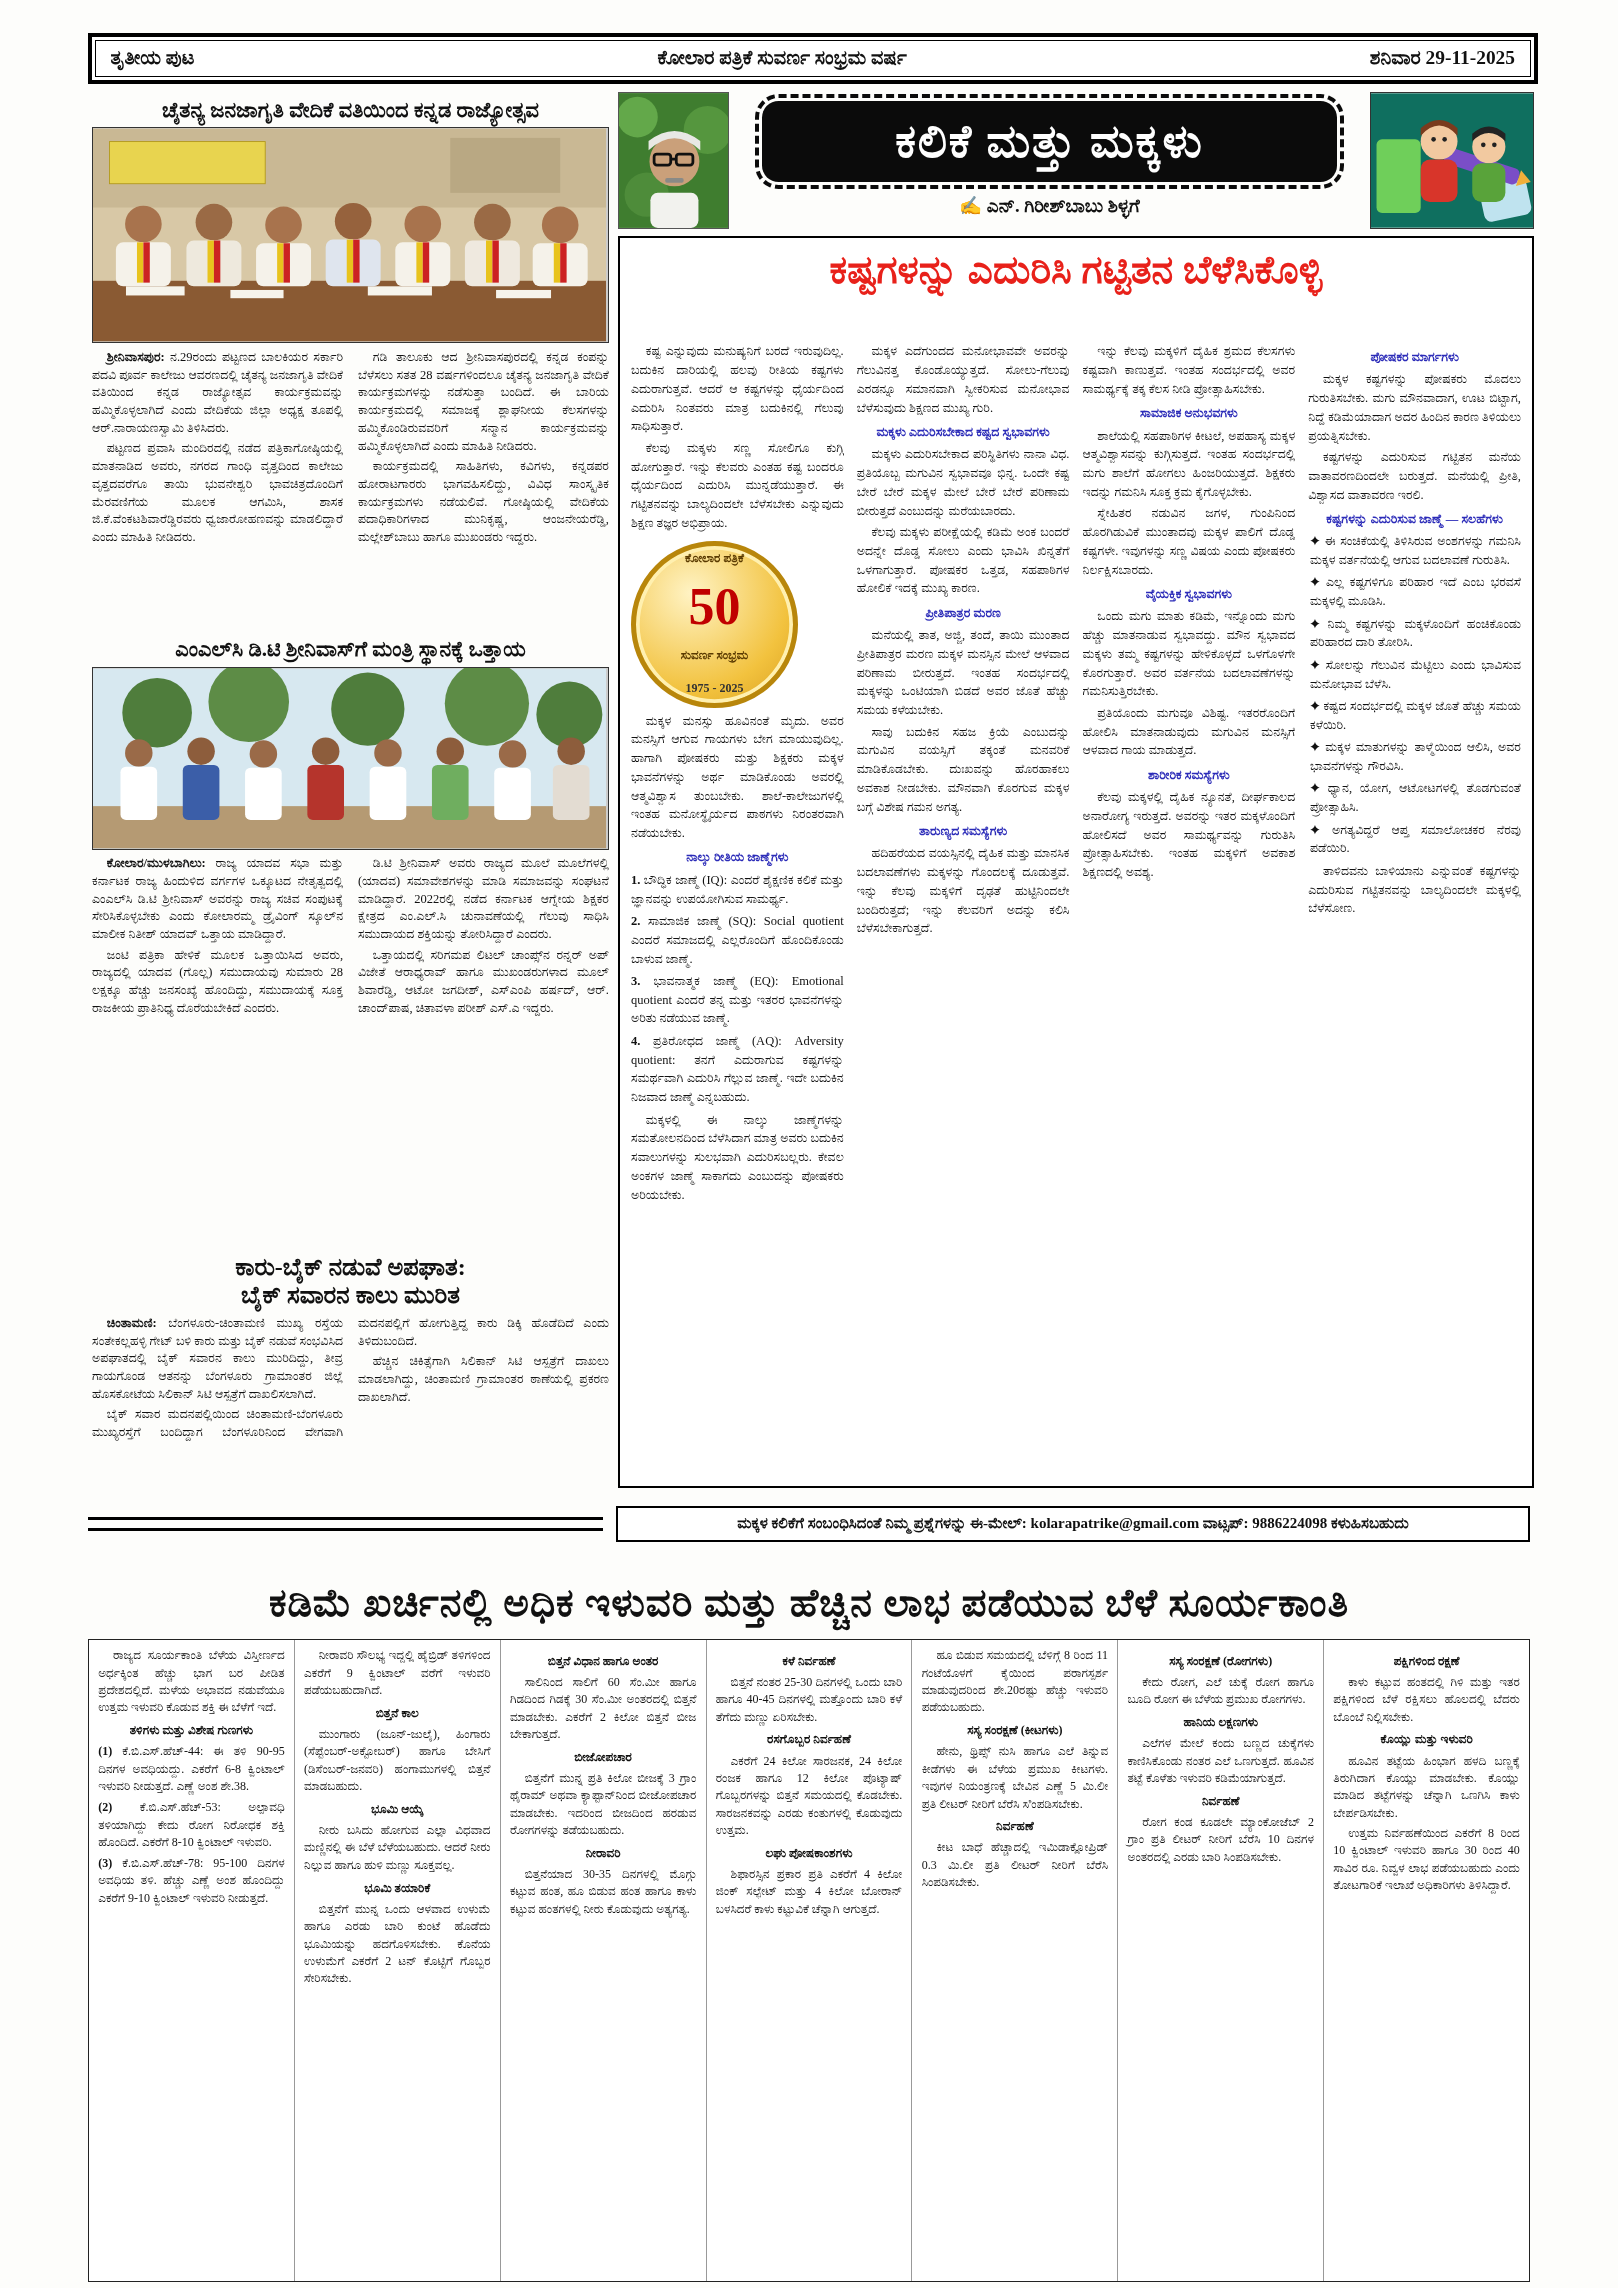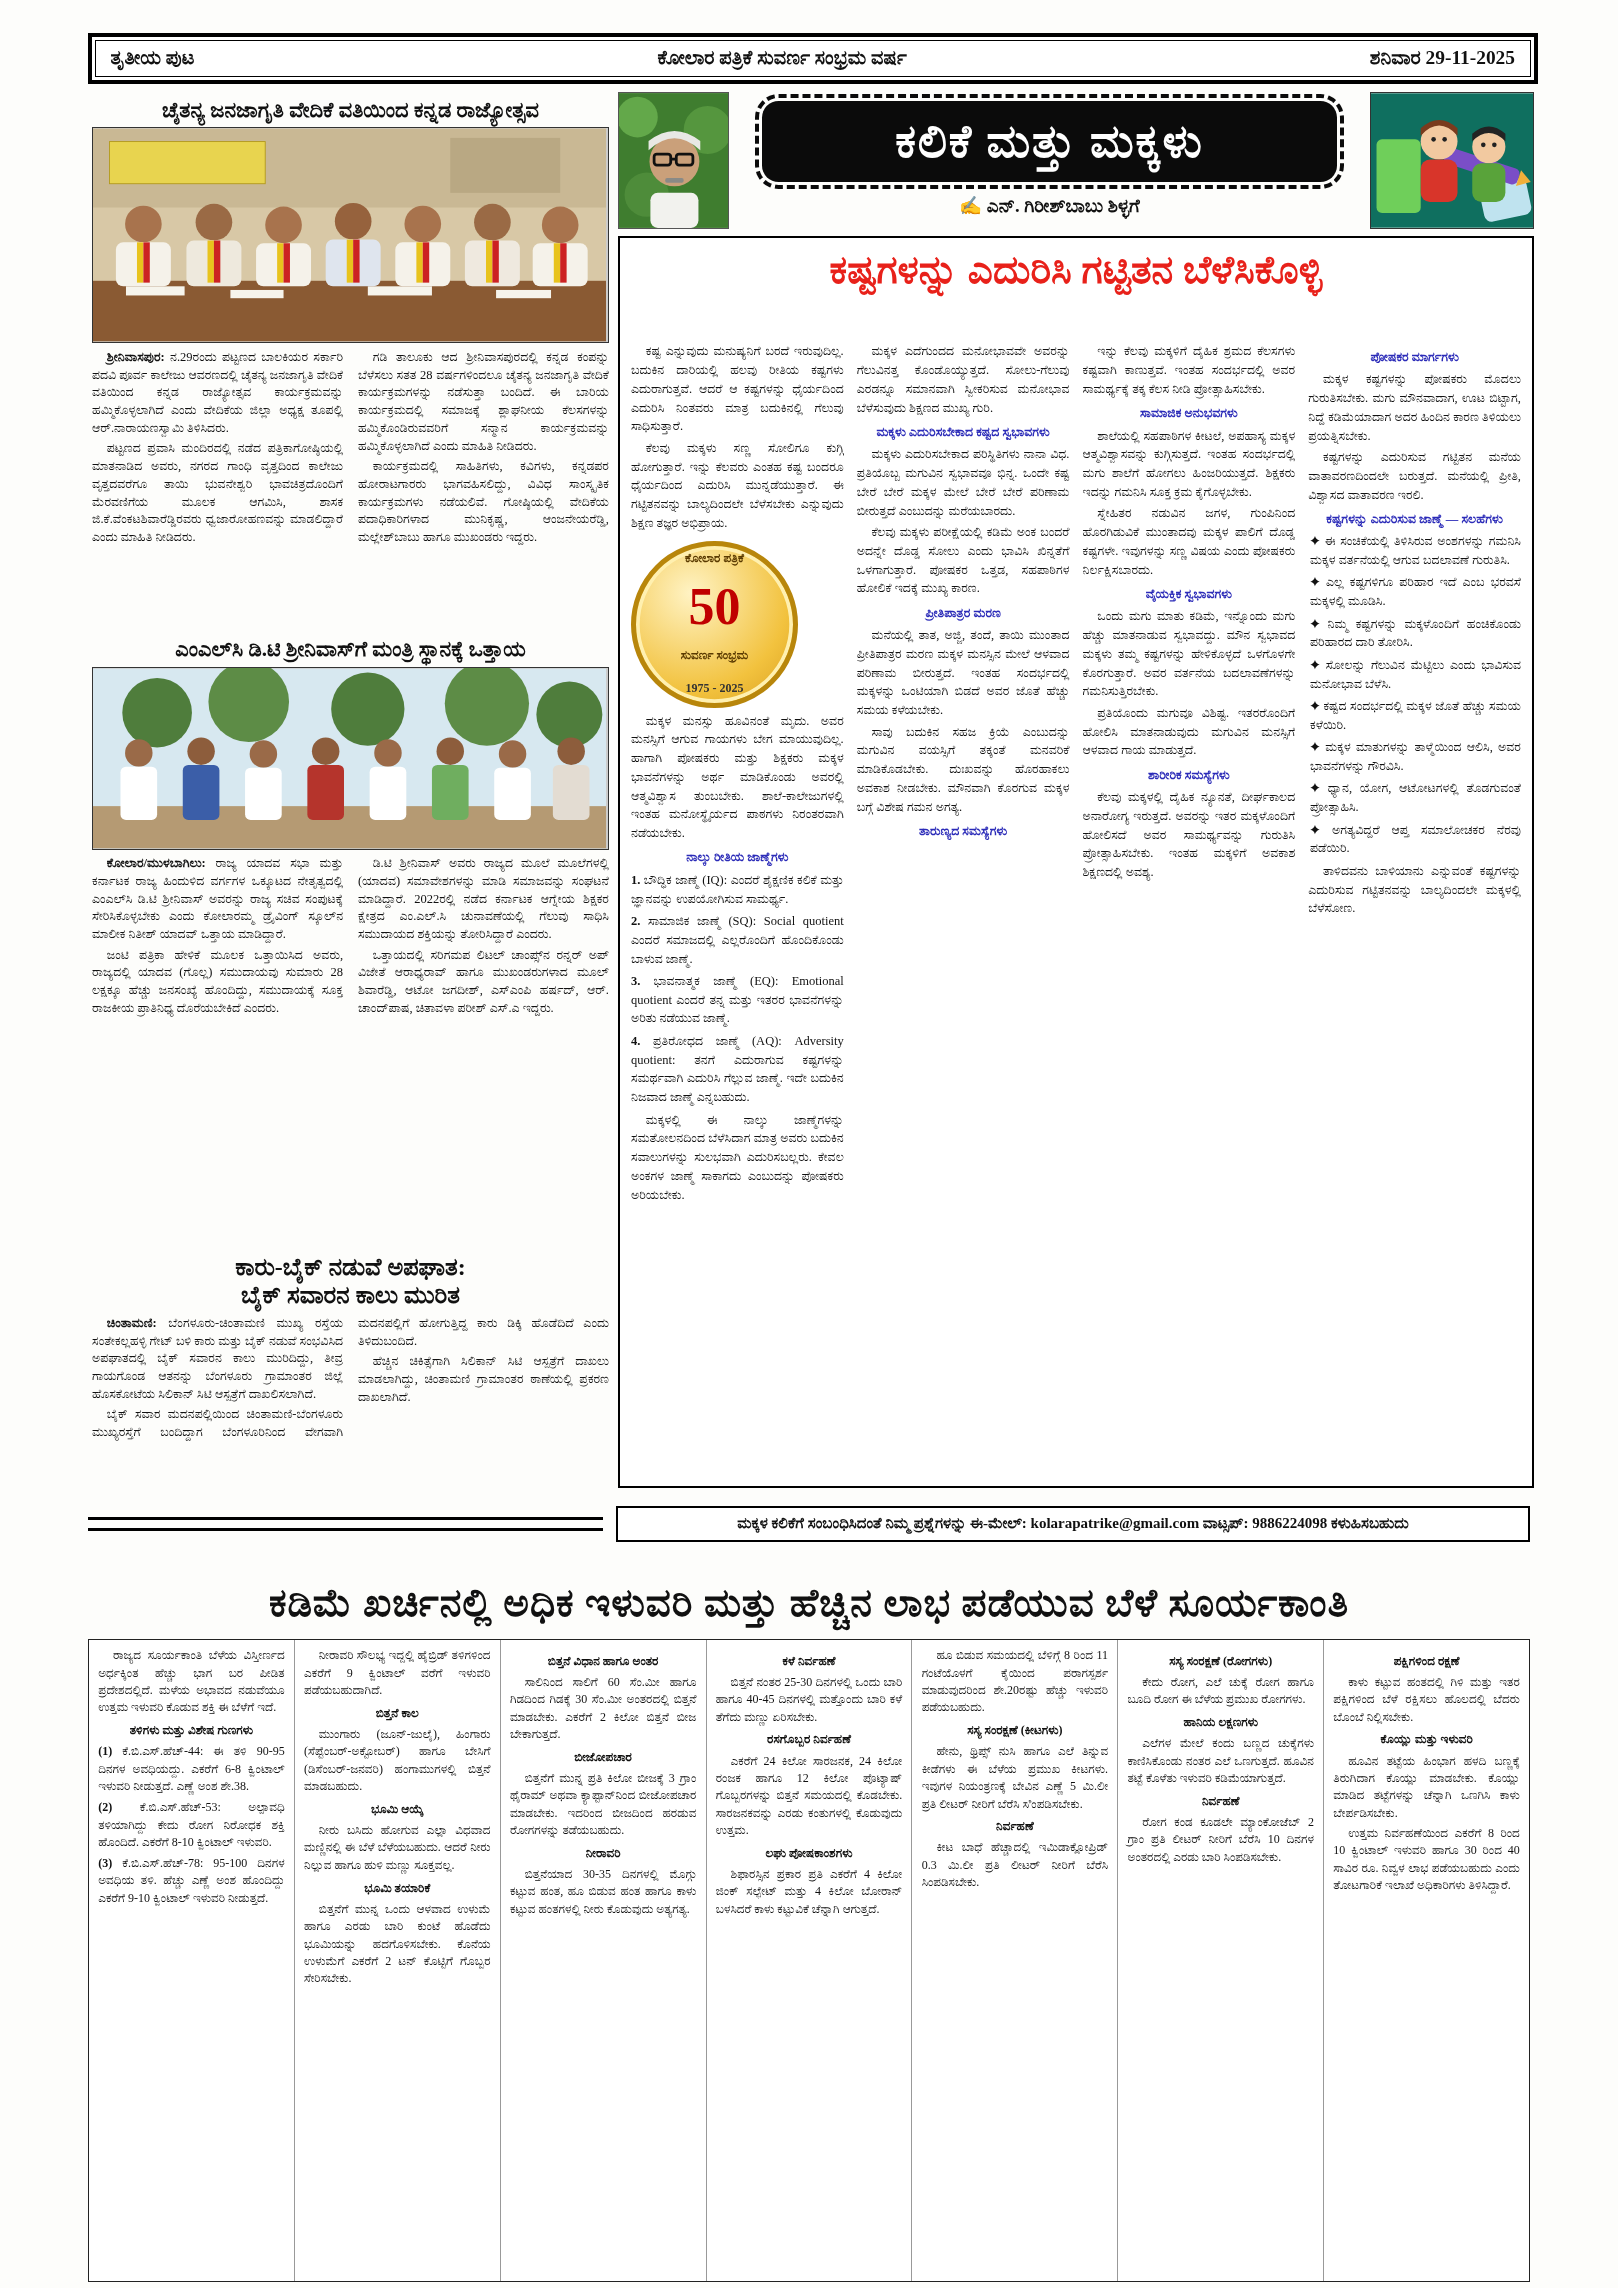--- a/index.html
+++ b/index.html
@@ -252,20 +252,21 @@
           </div>
         <div class="mcol">
             <div class="blk-p">ಮಕ್ಕಳ ಎದೆಗುಂದದ ಮನೋಭಾವವೇ ಅವರನ್ನು ಗೆಲುವಿನತ್ತ ಕೊಂಡೊಯ್ಯುತ್ತದೆ. ಸೋಲು-ಗೆಲುವು ಎರಡನ್ನೂ ಸಮಾನವಾಗಿ ಸ್ವೀಕರಿಸುವ ಮನೋಭಾವ ಬೆಳೆಸುವುದು ಶಿಕ್ಷಣದ ಮುಖ್ಯ ಗುರಿ.</div>
             <div class="blk-h">ಮಕ್ಕಳು ಎದುರಿಸಬೇಕಾದ ಕಷ್ಟದ ಸ್ವಭಾವಗಳು</div>
             <div class="blk-p">ಮಕ್ಕಳು ಎದುರಿಸಬೇಕಾದ ಪರಿಸ್ಥಿತಿಗಳು ನಾನಾ ವಿಧ. ಪ್ರತಿಯೊಬ್ಬ ಮಗುವಿನ ಸ್ವಭಾವವೂ ಭಿನ್ನ. ಒಂದೇ ಕಷ್ಟ ಬೇರೆ ಬೇರೆ ಮಕ್ಕಳ ಮೇಲೆ ಬೇರೆ ಬೇರೆ ಪರಿಣಾಮ ಬೀರುತ್ತದೆ ಎಂಬುದನ್ನು ಮರೆಯಬಾರದು.</div>
             <div class="blk-p">ಕೆಲವು ಮಕ್ಕಳು ಪರೀಕ್ಷೆಯಲ್ಲಿ ಕಡಿಮೆ ಅಂಕ ಬಂದರೆ ಅದನ್ನೇ ದೊಡ್ಡ ಸೋಲು ಎಂದು ಭಾವಿಸಿ ಖಿನ್ನತೆಗೆ ಒಳಗಾಗುತ್ತಾರೆ. ಪೋಷಕರ ಒತ್ತಡ, ಸಹಪಾಠಿಗಳ ಹೋಲಿಕೆ ಇದಕ್ಕೆ ಮುಖ್ಯ ಕಾರಣ.</div>
             <div class="blk-h">ಪ್ರೀತಿಪಾತ್ರರ ಮರಣ</div>
             <div class="blk-p">ಮನೆಯಲ್ಲಿ ತಾತ, ಅಜ್ಜಿ, ತಂದೆ, ತಾಯಿ ಮುಂತಾದ ಪ್ರೀತಿಪಾತ್ರರ ಮರಣ ಮಕ್ಕಳ ಮನಸ್ಸಿನ ಮೇಲೆ ಆಳವಾದ ಪರಿಣಾಮ ಬೀರುತ್ತದೆ. ಇಂತಹ ಸಂದರ್ಭದಲ್ಲಿ ಮಕ್ಕಳನ್ನು ಒಂಟಿಯಾಗಿ ಬಿಡದೆ ಅವರ ಜೊತೆ ಹೆಚ್ಚು ಸಮಯ ಕಳೆಯಬೇಕು.</div>
             <div class="blk-p">ಸಾವು ಬದುಕಿನ ಸಹಜ ಕ್ರಿಯೆ ಎಂಬುದನ್ನು ಮಗುವಿನ ವಯಸ್ಸಿಗೆ ತಕ್ಕಂತೆ ಮನವರಿಕೆ ಮಾಡಿಕೊಡಬೇಕು. ದುಃಖವನ್ನು ಹೊರಹಾಕಲು ಅವಕಾಶ ನೀಡಬೇಕು. ಮೌನವಾಗಿ ಕೊರಗುವ ಮಕ್ಕಳ ಬಗ್ಗೆ ವಿಶೇಷ ಗಮನ ಅಗತ್ಯ.</div>
             <div class="blk-h">ತಾರುಣ್ಯದ ಸಮಸ್ಯೆಗಳು</div>
+            <div class="blk-p">ಹದಿಹರೆಯದ ವಯಸ್ಸಿನಲ್ಲಿ ದೈಹಿಕ ಮತ್ತು ಮಾನಸಿಕ ಬದಲಾವಣೆಗಳು ಮಕ್ಕಳನ್ನು ಗೊಂದಲಕ್ಕೆ ದೂಡುತ್ತವೆ. ಇನ್ನು ಕೆಲವು ಮಕ್ಕಳಿಗೆ ದೃಢತೆ ಹುಟ್ಟಿನಿಂದಲೇ ಬಂದಿರುತ್ತದೆ; ಇನ್ನು ಕೆಲವರಿಗೆ ಅದನ್ನು ಕಲಿಸಿ ಬೆಳೆಸಬೇಕಾಗುತ್ತದೆ.</div>
           </div>
         <div class="mcol">
             <div class="blk-p">ಇನ್ನು ಕೆಲವು ಮಕ್ಕಳಿಗೆ ದೈಹಿಕ ಶ್ರಮದ ಕೆಲಸಗಳು ಕಷ್ಟವಾಗಿ ಕಾಣುತ್ತವೆ. ಇಂತಹ ಸಂದರ್ಭದಲ್ಲಿ ಅವರ ಸಾಮರ್ಥ್ಯಕ್ಕೆ ತಕ್ಕ ಕೆಲಸ ನೀಡಿ ಪ್ರೋತ್ಸಾಹಿಸಬೇಕು.</div>
             <div class="blk-h">ಸಾಮಾಜಿಕ ಅನುಭವಗಳು</div>
             <div class="blk-p">ಶಾಲೆಯಲ್ಲಿ ಸಹಪಾಠಿಗಳ ಕೀಟಲೆ, ಅಪಹಾಸ್ಯ ಮಕ್ಕಳ ಆತ್ಮವಿಶ್ವಾಸವನ್ನು ಕುಗ್ಗಿಸುತ್ತದೆ. ಇಂತಹ ಸಂದರ್ಭದಲ್ಲಿ ಮಗು ಶಾಲೆಗೆ ಹೋಗಲು ಹಿಂಜರಿಯುತ್ತದೆ. ಶಿಕ್ಷಕರು ಇದನ್ನು ಗಮನಿಸಿ ಸೂಕ್ತ ಕ್ರಮ ಕೈಗೊಳ್ಳಬೇಕು.</div>
             <div class="blk-p">ಸ್ನೇಹಿತರ ನಡುವಿನ ಜಗಳ, ಗುಂಪಿನಿಂದ ಹೊರಗಿಡುವಿಕೆ ಮುಂತಾದವು ಮಕ್ಕಳ ಪಾಲಿಗೆ ದೊಡ್ಡ ಕಷ್ಟಗಳೇ. ಇವುಗಳನ್ನು ಸಣ್ಣ ವಿಷಯ ಎಂದು ಪೋಷಕರು ನಿರ್ಲಕ್ಷಿಸಬಾರದು.</div>
             <div class="blk-h">ವೈಯಕ್ತಿಕ ಸ್ವಭಾವಗಳು</div>
             <div class="blk-p">ಒಂದು ಮಗು ಮಾತು ಕಡಿಮೆ, ಇನ್ನೊಂದು ಮಗು ಹೆಚ್ಚು ಮಾತನಾಡುವ ಸ್ವಭಾವದ್ದು. ಮೌನ ಸ್ವಭಾವದ ಮಕ್ಕಳು ತಮ್ಮ ಕಷ್ಟಗಳನ್ನು ಹೇಳಿಕೊಳ್ಳದೆ ಒಳಗೊಳಗೇ ಕೊರಗುತ್ತಾರೆ. ಅವರ ವರ್ತನೆಯ ಬದಲಾವಣೆಗಳನ್ನು ಗಮನಿಸುತ್ತಿರಬೇಕು.</div>
             <div class="blk-p">ಪ್ರತಿಯೊಂದು ಮಗುವೂ ವಿಶಿಷ್ಟ. ಇತರರೊಂದಿಗೆ ಹೋಲಿಸಿ ಮಾತನಾಡುವುದು ಮಗುವಿನ ಮನಸ್ಸಿಗೆ ಆಳವಾದ ಗಾಯ ಮಾಡುತ್ತದೆ.</div>
             <div class="blk-h">ಶಾರೀರಿಕ ಸಮಸ್ಯೆಗಳು</div>

